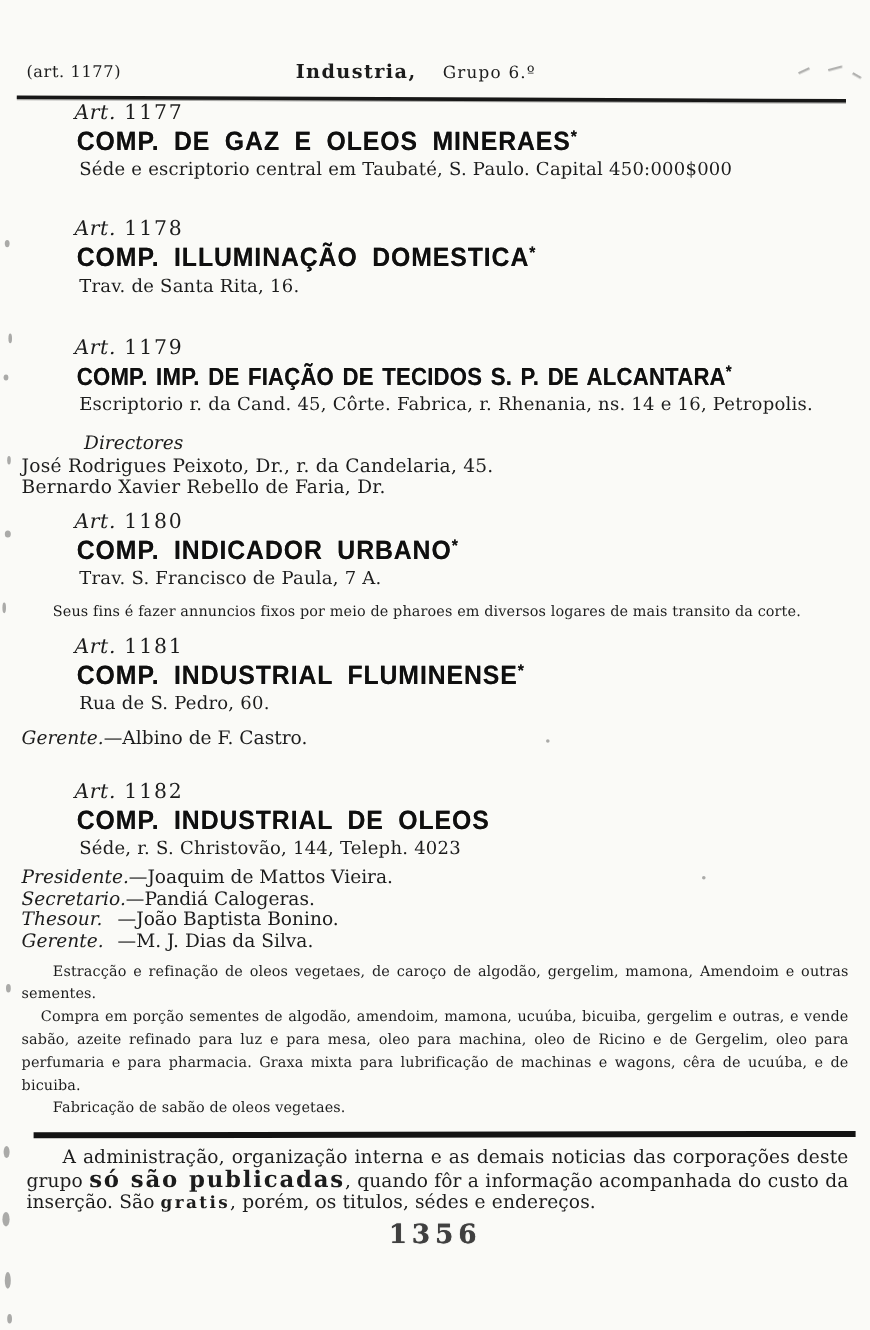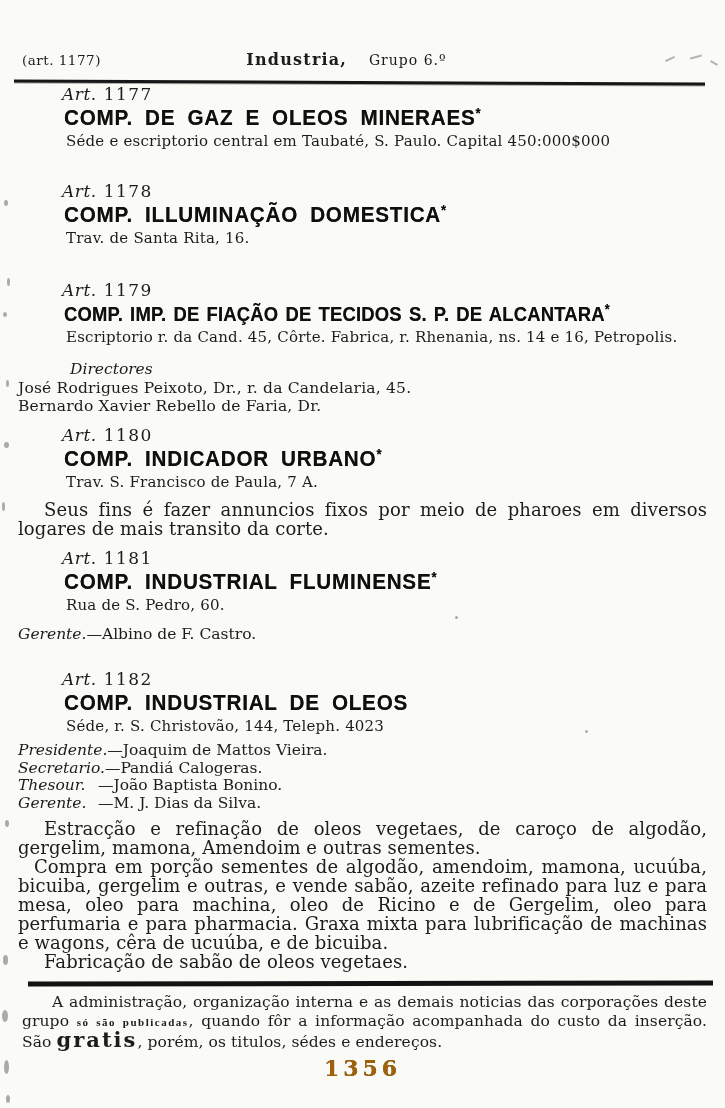--- a/index.html
+++ b/index.html
@@ -53,21 +53,21 @@
   .company--long {
     font-size: 20.5px; letter-spacing: 0.2px; word-spacing: 2px;
     transform: scaleX(0.9);
   }
   .company .star { font-size: 14px; vertical-align: 7px; letter-spacing: 0; }
   .address { margin-left: 48px; font-size: 15px; height: 19px; letter-spacing: 0.2px; }
   .address .it { }
   .roles-heading { margin-left: 52px; margin-top: 13px; font-style: italic; font-size: 15.5px; height: 19px; }
   .person-line { font-size: 15.5px; height: 18px; letter-spacing: 0.2px; }
   .para {
-    font-size: 18px; line-height: 19px; letter-spacing: 0.1px;
+    font-size: 12px; line-height: 19px; letter-spacing: 0.1px;
     text-indent: 26px; margin-top: 8px; margin-right: 2px;
     text-align: justify;
   }
   .officer-inline { margin-top: 10px; font-size: 15.5px; height: 18px; }
   .officer-inline .officer-label { font-style: italic; }
   .officers { margin-top: 5px; }
   .officer-row { display: flex; height: 17.5px; font-size: 15.5px; }
   .officer-label { font-style: italic; min-width: 80px; }
   .mt18 { }
   .mt30 { margin-top: 30px; }
@@ -78,26 +78,26 @@
   .footer-rule {
     margin: 10px 12px 0 28px; height: 5px;
     background: #131313; transform: rotate(-0.1deg);
   }
   .footer-note {
     margin: 7px 18px 0 22px;
     font-size: 15.5px; line-height: 18.5px;
     text-indent: 30px; text-align: justify;
     letter-spacing: 0.1px;
   }
-  .footer-note .fbold { font-weight: bold; font-size: 11px; letter-spacing: 1.5px; font-family: Liberation Serif, serif; }
-  .footer-note .fbold2 { font-weight: bold; font-size: 21px; letter-spacing: 2px; }
+  .footer-note .fbold { font-weight: bold; font-size: 19px; letter-spacing: 1.5px; }
+  .footer-note .fbold2 { font-weight: bold; font-size: 14px; letter-spacing: 2px; }
   .page-number {
     margin-top: 3px; text-align: center;
     font-weight: bold; font-size: 22px; letter-spacing: 4px;
-    color: #a16207; text-shadow: 0 0 0.6px rgba(0,0,0,0.7);
+    color: #404040; text-shadow: 0 0 0.6px rgba(0,0,0,0.7);
   }
   
   .speck {
     position: absolute; background: #4a4a4a; opacity: 0.45;
     border-radius: 50%; filter: blur(0.4px);
   }
   .scratch {
     position: absolute; background: #6a6a6a; opacity: 0.5;
     filter: blur(0.3px);
   }

